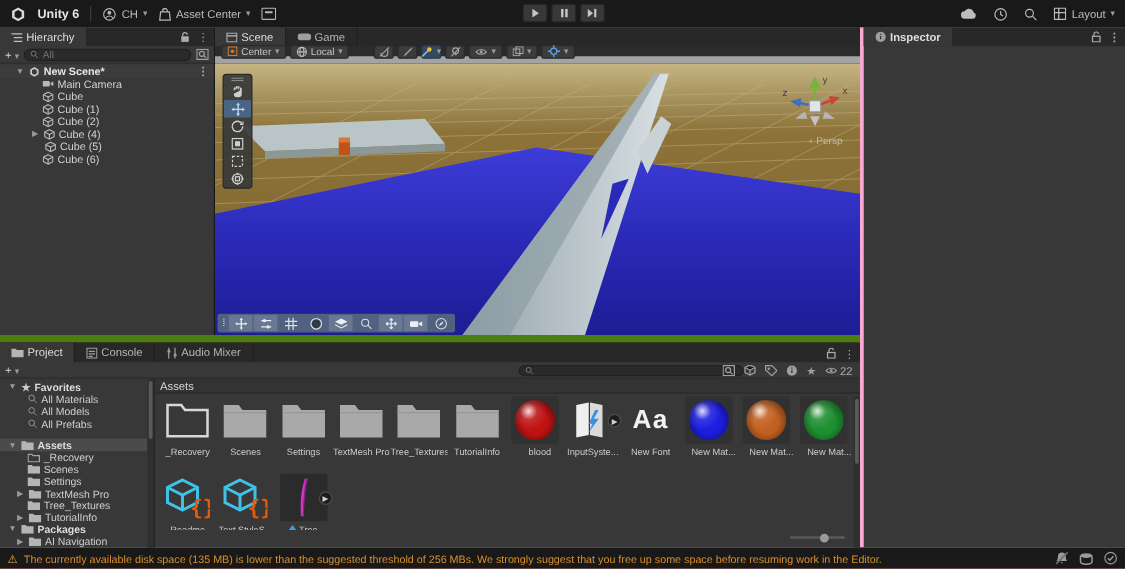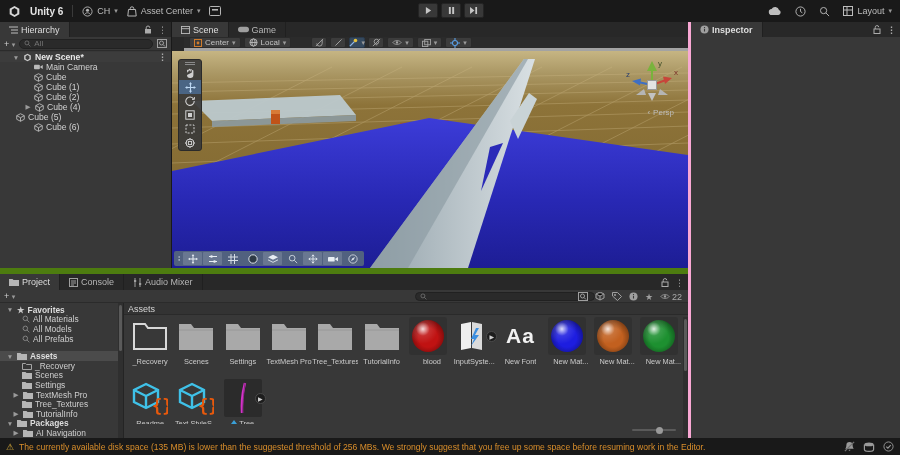--- a/index.html
+++ b/index.html
@@ -46,22 +46,22 @@
   .searchbox input { flex:1; min-width:0; background:transparent; border:none; outline:none;
                color:#cfcfcf; font-size:8px; font-family:"Liberation Sans",sans-serif; }
   #h-tree { position:absolute; left:0; top:30px; right:0; bottom:0; overflow:hidden; }
   .hrow { height:10px; display:flex; align-items:center; gap:3px; color:#d2d2d2;
           font-size:8.6px; white-space:nowrap; }
   .scene-row { background:#3c3c3c; font-weight:bold; color:#e8e8e8; position:relative; }
   .tree-arrow { width:8px; text-align:center; color:#9a9a9a; font-size:6.5px; flex:none; }
 
   
   #scenepanel { left:172px; top:22px; width:516px; height:246px; background:#282828; }
-  #scene-toolbar { position:absolute; left:12px; top:15px; right:0; height:14px;
-                   background:#2b2b2b; border-bottom:3px solid #a3a3a3;
+  #scene-toolbar { position:absolute; left:0; top:15px; right:0; height:14px;
+                   background:#2b2b2b; border-bottom:6px solid #a3a3a3;
                    display:flex; align-items:center; gap:3px; padding:0 5px; }
   .stb-btn { height:11px; background:#3c3c3c; border:1px solid #2a2a2a; border-radius:2px;
              display:flex; align-items:center; gap:3px; padding:0 4px; color:#c4c4c4; font-size:8px; }
   .stb-ic { width:16px; justify-content:center; }
   #viewport { position:absolute; left:0; top:29px; right:0; bottom:0; overflow:hidden; }
   #toolpalette { position:absolute; left:6px; top:8px; width:24px; background:rgba(56,56,56,.92);
                  border:1px solid #2a2a2a; border-radius:3px; overflow:hidden; }
   .tp-handle { height:6px; display:flex; align-items:center; justify-content:center; color:#8a8a8a; }
   .tp-btn { height:14px; display:flex; align-items:center; justify-content:center; }
   .tp-btn.active { background:#4a6584; }
@@ -316,21 +316,21 @@
       <div class="hrow" style="padding-left:24px;">
         <span class="tree-arrow">▶</span>
         <span class="ic">
           <svg width="9" height="9" viewBox="0 0 10 10">
               <path d="M5 .8 9.2 3v4L5 9.2.8 7V3Z" fill="none" stroke="#b9b9b9"></path>
               <path d="M.8 3 5 5.2 9.2 3M5 5.2V9.2" fill="none" stroke="#b9b9b9"></path>
             </svg>
         </span>
         <span>Cube (4)</span>
       </div>
-      <div class="hrow" style="padding-left:16px;align-items:center;">
+      <div class="hrow" style="padding-left:36px;align-items:center;">
         <span class="ic">
           <svg width="9" height="9" viewBox="0 0 10 10">
               <path d="M5 .8 9.2 3v4L5 9.2.8 7V3Z" fill="none" stroke="#b9b9b9"></path>
               <path d="M.8 3 5 5.2 9.2 3M5 5.2V9.2" fill="none" stroke="#b9b9b9"></path>
             </svg>
         </span>
         <span>Cube (5)</span>
       </div>
       <div class="hrow" style="padding-left:34px;">
         <span class="ic">

